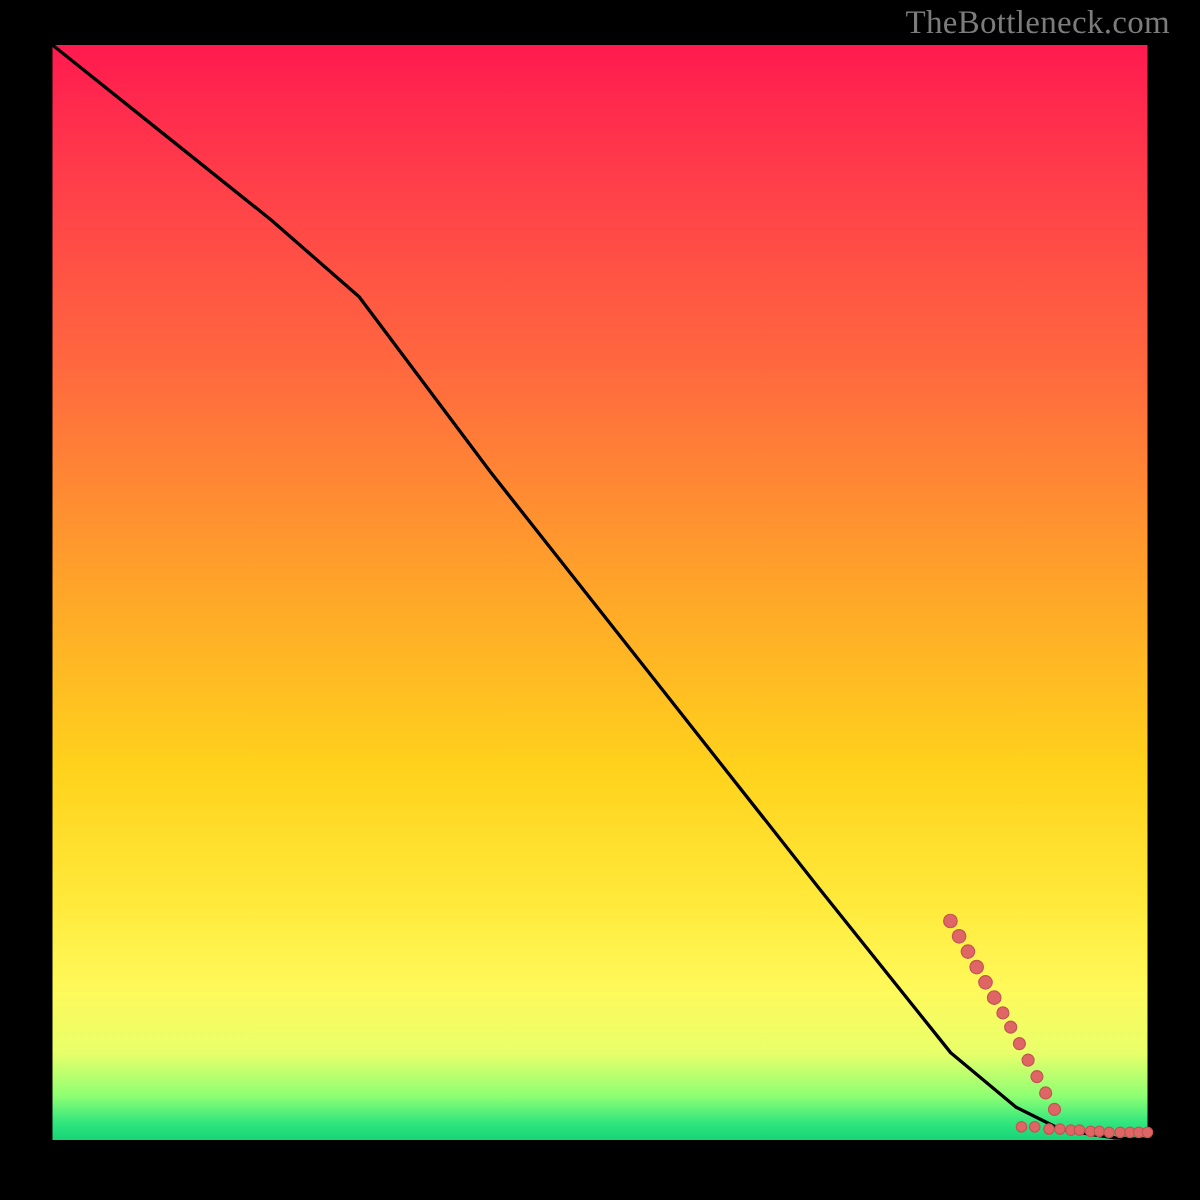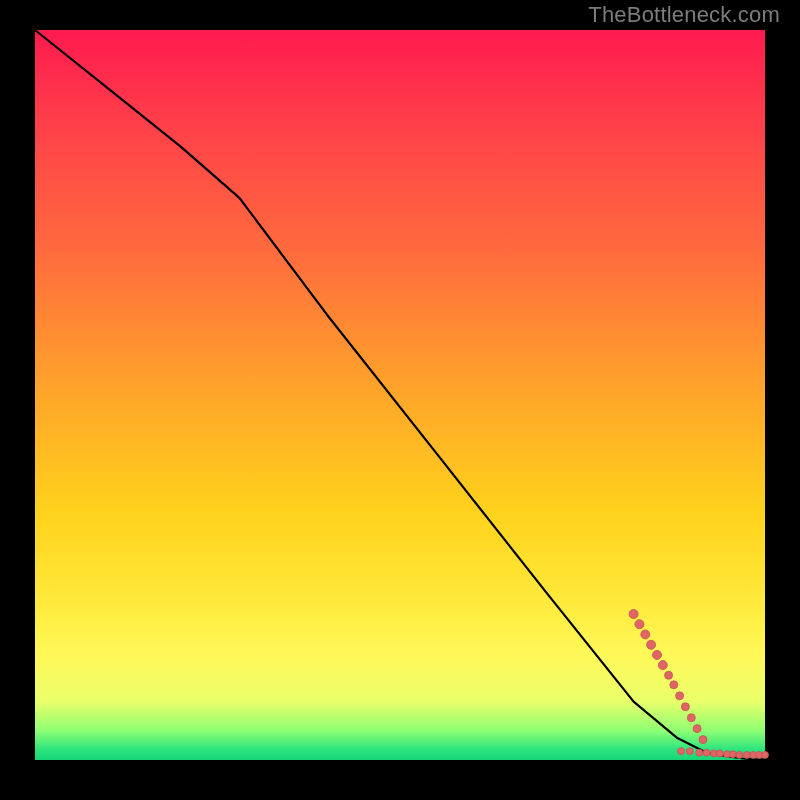--- a/index.html
+++ b/index.html
@@ -9,20 +9,21 @@
     height: 800px;
     background: #000;
     font-family: Arial, Helvetica, sans-serif;
     overflow: hidden;
   }
   .stage {
     position: relative;
     width: 800px;
     height: 800px;
     background: #000;
+    font-family: Liberation Serif, serif;
   }
   .watermark {
     position: absolute;
     top: 2px;
     right: 20px;
     color: #7c7c7c;
     font-size: 22px;
     font-weight: 400;
     letter-spacing: 0.2px;
     -webkit-user-select: none;

